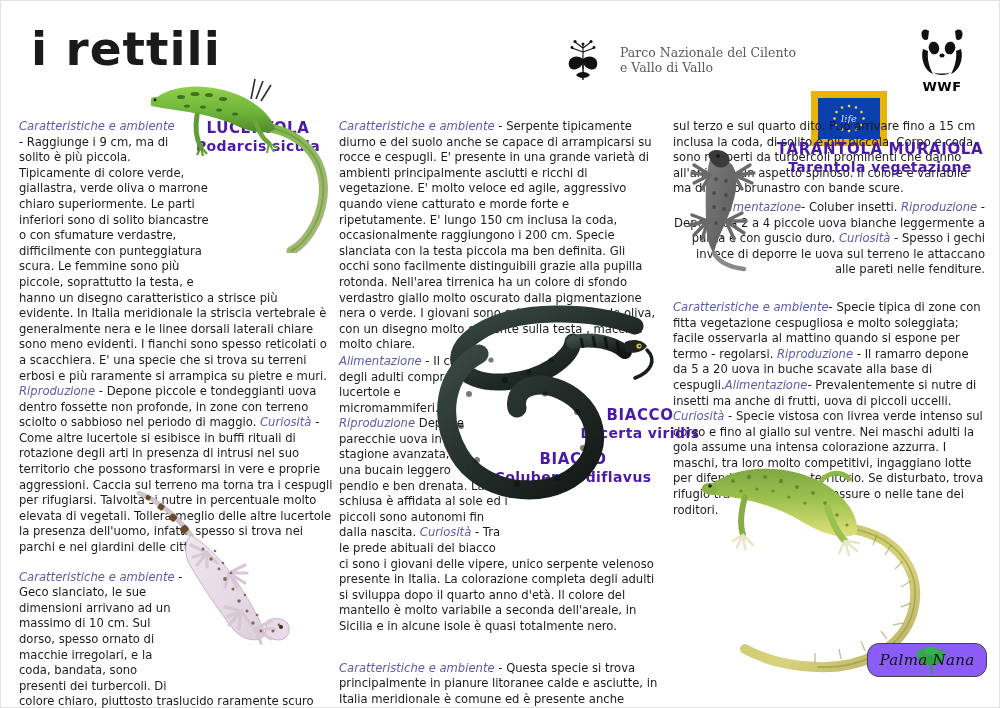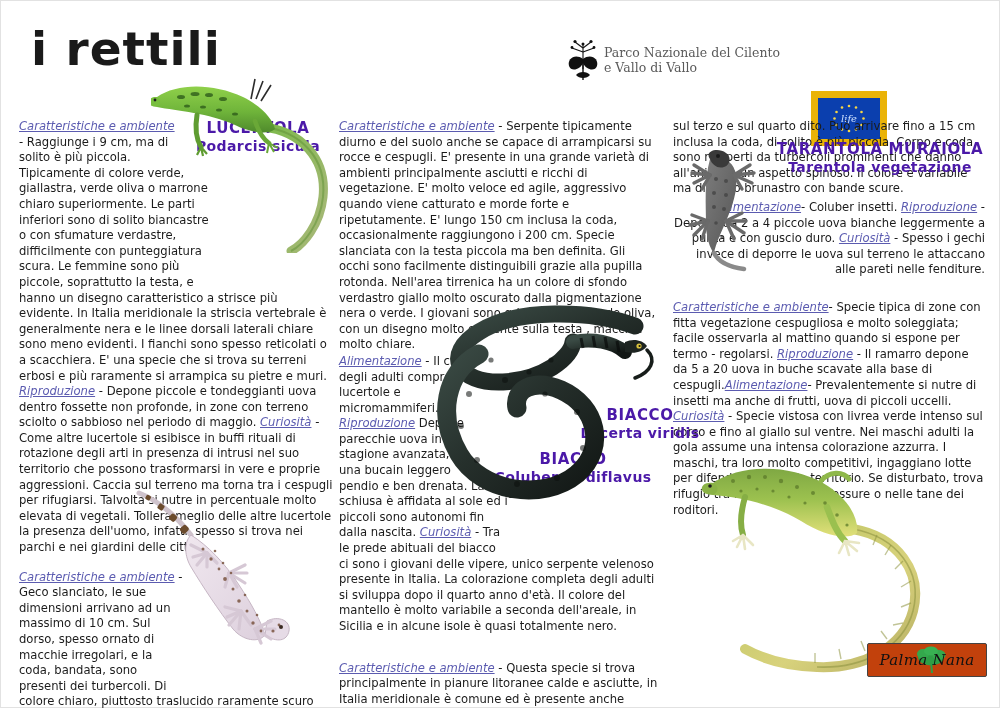--- a/index.html
+++ b/index.html
@@ -17,21 +17,21 @@
 
   
   .header{position:absolute;left:0;top:0;width:956px;height:108px;}
   .title{
     position:absolute;left:30px;top:20px;
     font-size:47px;font-weight:bold;letter-spacing:1px;
     color:#1a1a1a;
     font-family:"DejaVu Sans","Liberation Sans",sans-serif;
   }
   .logos{position:absolute;left:565px;top:26px;width:420px;height:70px;}
-  .logo-park{position:absolute;left:0;top:12px;display:flex;align-items:center;gap:4px;}
+  .logo-park{position:absolute;left:0;top:12px;display:flex;align-items:center;gap:20px;}
   .park-mark{width:34px;height:42px;flex:0 0 34px;}
   .park-text{
     font-family:"DejaVu Serif","Liberation Serif",serif;
     font-size:12.5px;line-height:15px;color:#5a5a5a;white-space:nowrap;
   }
   .logo-eu{position:absolute;left:245px;top:16px;width:62px;height:41px;background:#d946ef;border:7px solid #eab308;margin-top:48px;}
   .logo-wwf{position:absolute;left:345px;top:0px;width:62px;height:68px;}
   .wwf-word{
     text-align:center;font-size:13px;font-weight:bold;letter-spacing:0.5px;
     color:#000;margin-top:-2px;
@@ -40,21 +40,21 @@
   
   .col{position:absolute;top:118px;}
   .c1{left:18px;width:314px;}
   .c2{left:338px;width:320px;}
   .c3{left:672px;width:312px;}
 
   .body-text{
     font-size:11.6px;line-height:15.6px;color:#1b1b1b;
     text-align:left;
   }
-  .lab{color:#5b5bb0;font-style:italic;text-decoration:underline;}
+  .lab{color:#5b5bb0;font-style:italic;}
   .block{position:relative;margin-bottom:6px;}
 
   
   .sp-name{
     color:#4b19a8;font-weight:bold;letter-spacing:0.6px;
     font-size:15px;line-height:18px;text-align:center;
   }
   .sp-latin{
     color:#4b19a8;font-weight:bold;letter-spacing:0.4px;
     font-size:14px;line-height:18px;text-align:center;
@@ -77,21 +77,21 @@
   #tarantola-art{position:absolute;left:675px;top:148px;width:120px;height:125px;pointer-events:none;}
   
   #ramarro-art{position:absolute;left:700px;top:440px;width:250px;height:235px;pointer-events:none;}
 
   
   .sp-box{float:right;height:1px;}
 
   
   .palma{
     position:absolute;left:866px;top:642px;width:118px;height:32px;
-    border:1px solid #444;border-radius:2px;background:#c2410c;
+    border:1px solid #444;border-radius:12px;background:#8b5cf6;
     display:flex;align-items:center;justify-content:center;overflow:hidden;
   }
   .palma-text{
     font-family:"DejaVu Serif","Liberation Serif",serif;
     font-style:italic;font-size:15px;color:#111;letter-spacing:0.3px;
     position:relative;z-index:2;
   }
   .palma-tree{position:absolute;left:46px;top:1px;width:34px;height:30px;z-index:1;}
 </style>
 </head>
@@ -144,20 +144,34 @@
               <circle cx="24" cy="31.5" r="1.3"></circle>
             <circle cx="18.5" cy="27" r="1.3"></circle>
               <circle cx="16.5" cy="20.5" r="1.3"></circle>
             <circle cx="18.5" cy="14" r="1.3"></circle>
               <circle cx="24" cy="9.5" r="1.3"></circle>
           </g>
           <text x="31" y="24" font-family="DejaVu Serif, serif" font-style="italic" font-size="10" fill="#cfe2ff" text-anchor="middle">life</text>
         </svg>
       </div>
 
+      <div class="logo-wwf">
+        <svg viewBox="0 0 62 50" width="62" height="50">
+          <path d="M31 3 C 20 3, 12 11, 12 23 C 12 35, 20 46, 31 46 C 42 46, 50 35, 50 23 C 50 11, 42 3, 31 3 Z" fill="#ffffff"></path>
+          <path d="M18 4 C 13 0, 9 4, 11 10 C 12 13, 15 14, 17 12 Z" fill="#111"></path>
+          <path d="M44 4 C 49 0, 53 4, 51 10 C 50 13, 47 14, 45 12 Z" fill="#111"></path>
+          <ellipse cx="23" cy="21" rx="5.2" ry="6.4" fill="#111" transform="rotate(-12 23 21)"></ellipse>
+          <ellipse cx="39" cy="21" rx="5.2" ry="6.4" fill="#111" transform="rotate(12 39 21)"></ellipse>
+          <ellipse cx="31" cy="28.5" rx="2.6" ry="2.1" fill="#111"></ellipse>
+          <path d="M12 22 C 9 32, 14 44, 22 47 C 18 40, 16 31, 17 24 Z" fill="#111"></path>
+          <path d="M50 22 C 53 32, 48 44, 40 47 C 44 40, 46 31, 45 24 Z" fill="#111"></path>
+          <path d="M22 45 C 26 49, 36 49, 40 45 C 37 47, 25 47, 22 45 Z" fill="#111"></path>
+        </svg>
+        <div class="wwf-word">WWF</div>
+      </div>
 
     </div>
   </div>
 
   <div class="col c1">
 
     <div class="block clearfix">
       <div class="head-float">
         <div class="sp-name">LUCERTOLA</div>
         <div class="sp-latin">Podarcis sicula</div>

